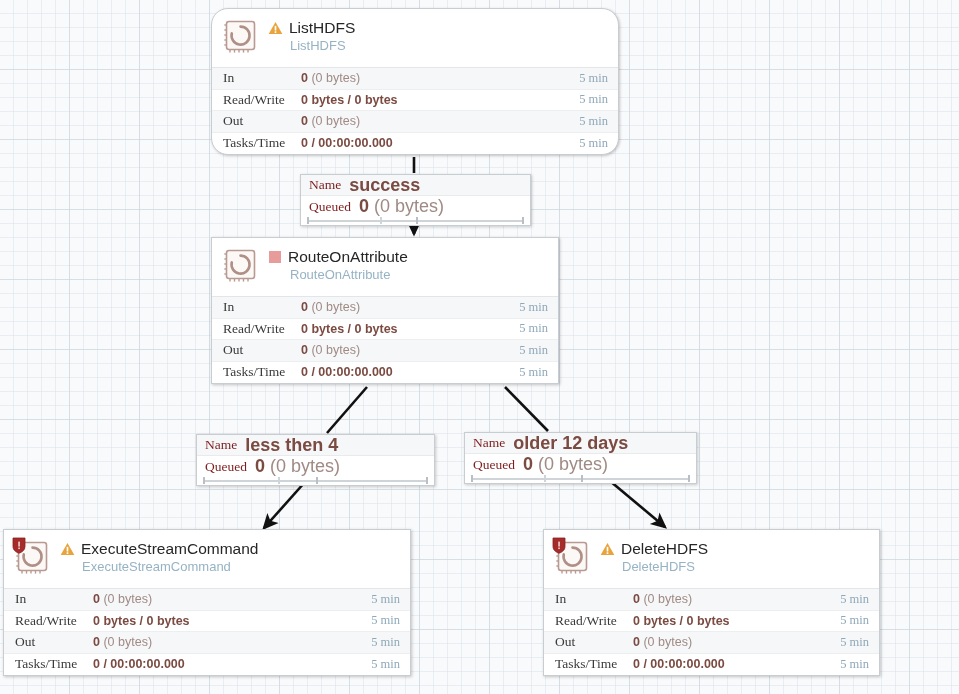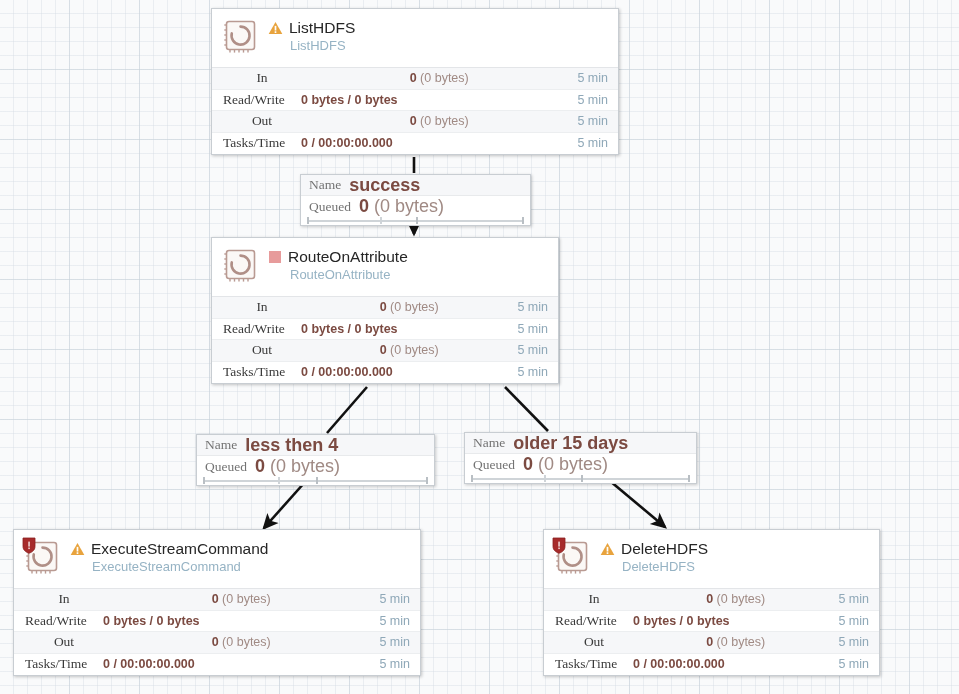--- a/index.html
+++ b/index.html
@@ -126,42 +126,42 @@
   .stat-row {
     display: flex;
     align-items: center;
     height: 21.5px;
     font-size: 12.5px;
     border-bottom: 1px solid #eceef0;
     box-sizing: border-box;
     padding: 0 10px 0 11px;
   }
   .stat-row:last-child { border-bottom: none; }
-  .stat-row.alt { background: #f6f7f9; text-align: center; }
+  .stat-row.alt { background: #f6f7f9; }
   .stat-label {
     font-family: "Liberation Serif", serif;
     font-size: 13.5px;
     color: #3a3a3a;
     flex: 0 0 78px;
     white-space: nowrap;
   }
   .stat-value {
     font-family: "Liberation Sans", sans-serif;
     font-size: 12.5px;
     color: #7b4a41;
     font-weight: bold;
     flex: 1 1 auto;
     white-space: nowrap;
   }
   .stat-value .dim {
     font-weight: normal;
     color: #a08a84;
   }
   .stat-time {
-    font-family: Liberation Sans, sans-serif;
+    font-family: Liberation Serif, serif;
     font-size: 12.5px;
     color: #8fa8b8;
     flex: 0 0 auto;
     white-space: nowrap;
   }
 
   
   .conn-label {
     position: absolute;
     background: #ffffff;
@@ -177,21 +177,21 @@
     font-size: 12.5px;
     box-sizing: border-box;
   }
   .conn-row.name-row {
     background: #f6f7f9;
     border-bottom: 1px solid #e8eaec;
   }
   .conn-key {
     font-family: "Liberation Serif", serif;
     font-size: 13.5px;
-    color: #737373;
+    color: #7f1d1d;
     margin-right: 8px;
     white-space: nowrap;
   }
   .conn-val {
     font-family: "Liberation Sans", sans-serif;
     font-size: 18px;
     font-weight: bold;
     color: #7b4a41;
     white-space: nowrap;
   }
@@ -242,21 +242,21 @@
 
     <line x1="367" y1="387" x2="327" y2="433" stroke="#111111" stroke-width="2.6"></line>
 
     <line x1="305" y1="482" x2="264" y2="528" stroke="#111111" stroke-width="2.6" marker-end="url(#arrowhead)"></line>
 
     <line x1="505" y1="387" x2="548" y2="431" stroke="#111111" stroke-width="2.6"></line>
 
     <line x1="610" y1="481" x2="665" y2="527" stroke="#111111" stroke-width="2.6" marker-end="url(#arrowhead)"></line>
   </svg>
 
-  <div class="processor" style="left:211px; top:8px; width:408px;">
+  <div class="processor" style="left:211px; top:8px; width:408px;border-radius:17px;">
     <div class="proc-header">
       <div class="proc-icon-wrap">
         <svg class="proc-icon" viewBox="0 0 34 34">
           <rect x="2.5" y="1.5" width="28" height="28" rx="2.5" fill="#fbf8f6" stroke="#b99a92" stroke-width="1.6"></rect>
           <g stroke="#b99a92" stroke-width="1.4">
             <line x1="6" y1="30" x2="6" y2="32.6"></line>
             <line x1="10.5" y1="30" x2="10.5" y2="32.6"></line>
             <line x1="15" y1="30" x2="15" y2="32.6"></line>
             <line x1="19.5" y1="30" x2="19.5" y2="32.6"></line>
             <line x1="24" y1="30" x2="24" y2="32.6"></line>
@@ -390,36 +390,36 @@
       <div class="tick t0"></div>
       <div class="tick tmid"></div>
       <div class="tick t1"></div>
       <div class="tick t2"></div>
     </div>
   </div>
 
   <div class="conn-label" style="left:464px; top:432px; width:233px;">
     <div class="conn-row name-row">
       <span class="conn-key">Name</span>
-      <span class="conn-val">older 15 days</span>
+      <span class="conn-val">older 12 days</span>
     </div>
     <div class="conn-row">
       <span class="conn-key">Queued</span>
       <span class="conn-val"><span>0</span> <span class="dim">(0 bytes)</span></span>
     </div>
     <div class="conn-bar">
       <div class="track"></div>
       <div class="tick t0"></div>
       <div class="tick tmid"></div>
       <div class="tick t1"></div>
       <div class="tick t2"></div>
     </div>
   </div>
 
-  <div class="processor" style="left:13px; top:529px; width:408px;">
+  <div class="processor" style="left:3px; top:529px; width:408px;">
     <div class="proc-header">
       <div class="proc-icon-wrap">
         <svg class="proc-icon" viewBox="0 0 34 34">
           <rect x="2.5" y="1.5" width="28" height="28" rx="2.5" fill="#fbf8f6" stroke="#b99a92" stroke-width="1.6"></rect>
           <g stroke="#b99a92" stroke-width="1.4">
             <line x1="6" y1="30" x2="6" y2="32.6"></line>
             <line x1="10.5" y1="30" x2="10.5" y2="32.6"></line>
             <line x1="15" y1="30" x2="15" y2="32.6"></line>
             <line x1="19.5" y1="30" x2="19.5" y2="32.6"></line>
             <line x1="24" y1="30" x2="24" y2="32.6"></line>

